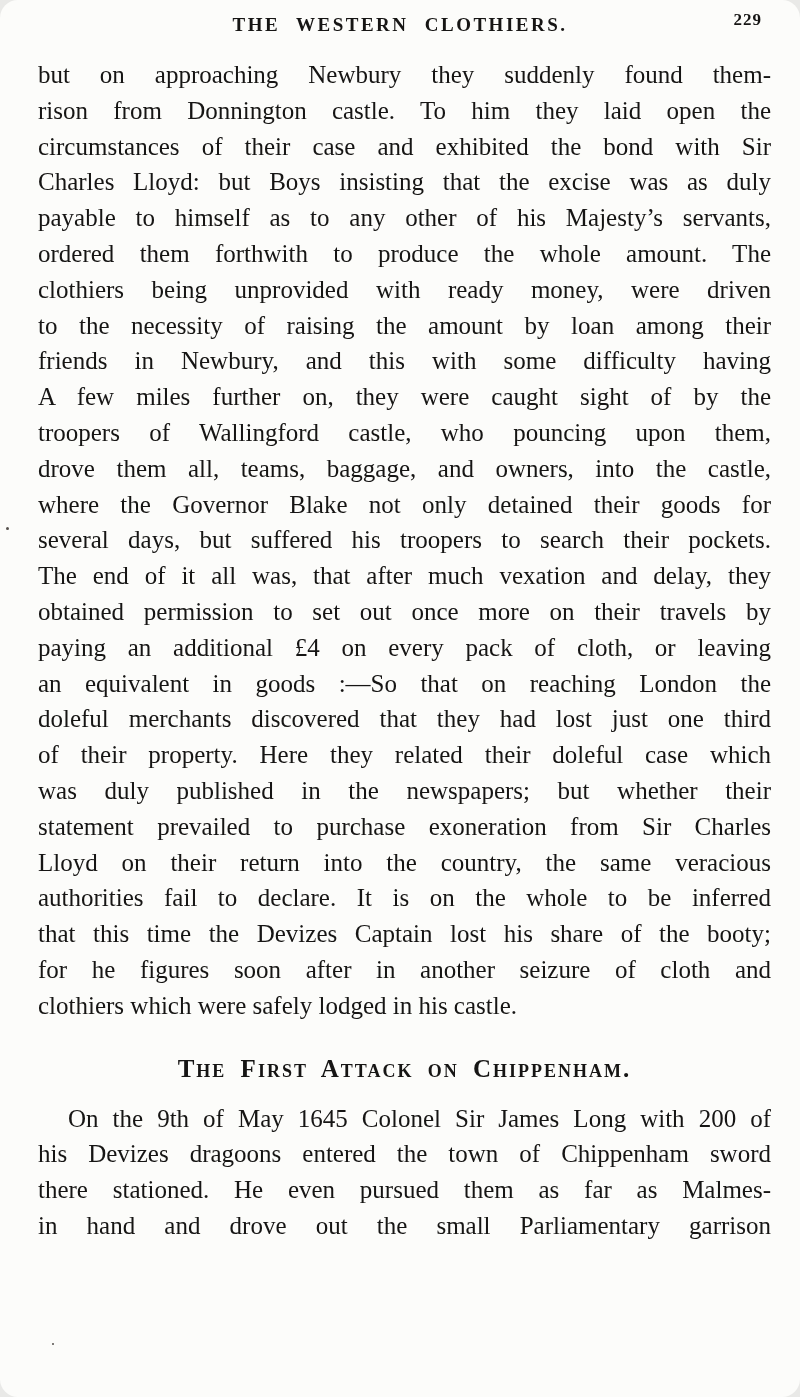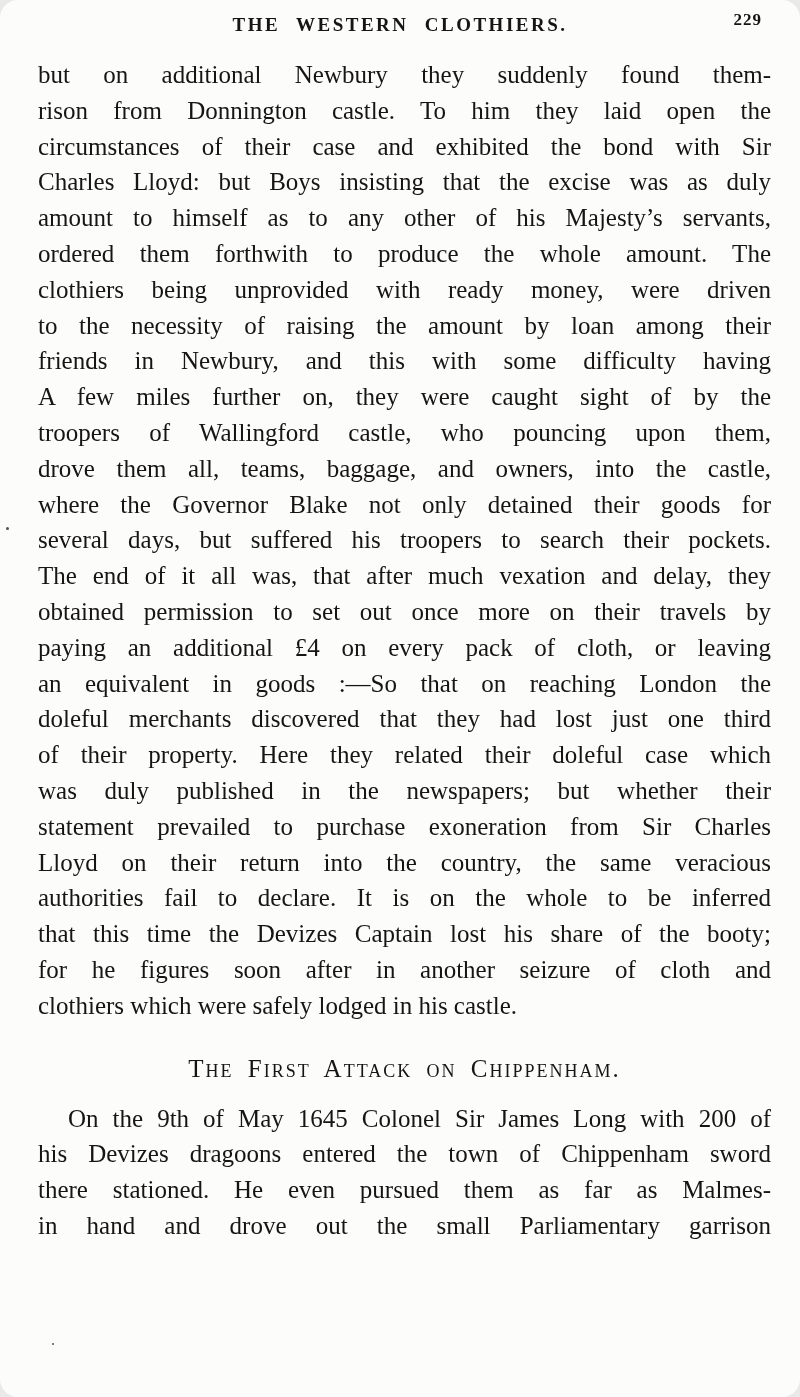--- a/index.html
+++ b/index.html
@@ -68,21 +68,21 @@
     text-align: left;
     text-align-last: left;
   }
   .text-line.indented {
     padding-left: 30px;
   }
   .section-heading {
     margin: 31px 0 18px 0;
     text-align: center;
     font-size: 25px;
-    font-weight: normal;
+    font-weight: bold;
     font-variant: small-caps;
     letter-spacing: 2px;
     word-spacing: 6px;
   }
   
   .speck {
     position: absolute;
     background: #55504c;
     border-radius: 50%;
   }
@@ -95,25 +95,25 @@
 <div class="page">
 
   <header class="running-head">
     <div class="running-title">THE WESTERN CLOTHIERS.</div>
     <div class="page-number">229</div>
   </header>
 
   <main class="text-column">
 
     <div class="paragraph">
-        <div class="text-line">but on additional Newbury they suddenly found them-</div>
+        <div class="text-line">but on approaching Newbury they suddenly found them-</div>
         <div class="text-line">rison from Donnington castle.  To him they laid open the</div>
         <div class="text-line">circumstances of their case and exhibited the bond with Sir</div>
         <div class="text-line">Charles Lloyd: but Boys insisting that the excise was as duly</div>
-        <div class="text-line">amount to himself as to any other of his Majesty’s servants,</div>
+        <div class="text-line">payable to himself as to any other of his Majesty’s servants,</div>
         <div class="text-line">ordered them forthwith to produce the whole amount.  The</div>
         <div class="text-line">clothiers being unprovided with ready money, were driven</div>
         <div class="text-line">to the necessity of raising the amount by loan among their</div>
         <div class="text-line">friends in Newbury, and this with some difficulty having</div>
         <div class="text-line">A few miles further on, they were caught sight of by the</div>
         <div class="text-line">troopers of Wallingford castle, who pouncing upon them,</div>
         <div class="text-line">drove them all, teams, baggage, and owners, into the castle,</div>
         <div class="text-line">where the Governor Blake not only detained their goods for</div>
         <div class="text-line">several days, but suffered his troopers to search their pockets.</div>
         <div class="text-line">The end of it all was, that after much vexation and delay, they</div>

